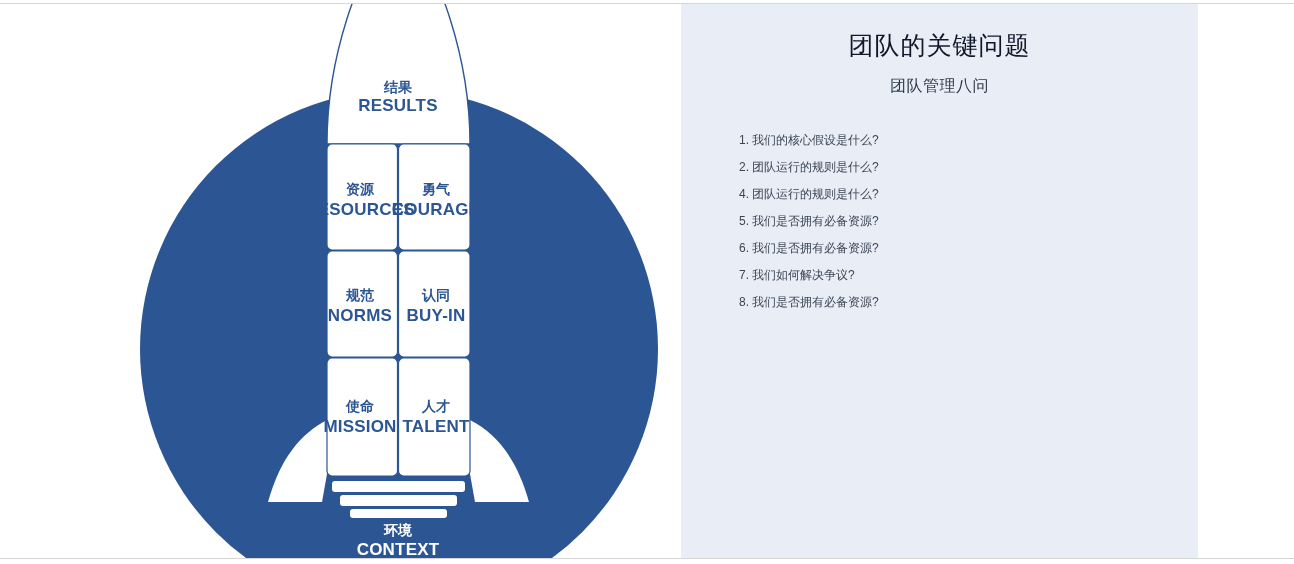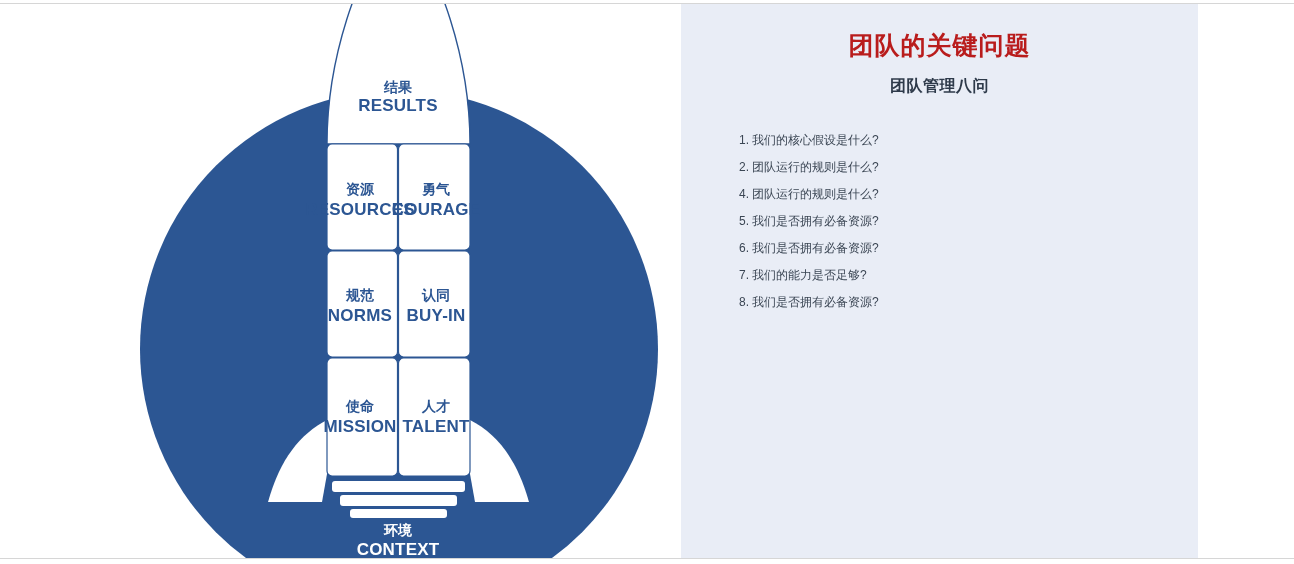--- a/index.html
+++ b/index.html
@@ -54,30 +54,30 @@
     position: absolute;
     left: 681px; top: 4px;
     width: 517px; height: 554px;
     background: #e9edf6;
   }
   .panel-title {
     margin: 0;
     padding-top: 25px;
     text-align: center;
     font-size: 25px;
-    font-weight: bold;
-    color: #b91c1c;
+    font-weight: normal;
+    color: #0f172a;
     letter-spacing: 1px;
   }
   .panel-subtitle {
     margin: 0;
     padding-top: 14px;
     text-align: center;
     font-size: 16px;
-    font-weight: bold;
+    font-weight: normal;
     color: #2e3a4a;
     letter-spacing: 0.5px;
   }
   .question-list {
     margin: 0;
     padding: 30px 0 0 0;
     list-style: none;
   }
   .question-item {
     font-size: 12px;
@@ -157,21 +157,21 @@
     <li class="question-item">
       <span class="q-num">4.</span><span>团队运行的规则是什么?</span>
     </li>
     <li class="question-item">
       <span class="q-num">5.</span><span>我们是否拥有必备资源?</span>
     </li>
     <li class="question-item">
       <span class="q-num">6.</span><span>我们是否拥有必备资源?</span>
     </li>
     <li class="question-item">
-      <span class="q-num">7.</span><span>我们的能力是否足够?</span>
+      <span class="q-num">7.</span><span>我们如何解决争议?</span>
     </li>
     <li class="question-item">
       <span class="q-num">8.</span><span>我们是否拥有必备资源?</span>
     </li>
   </ul>
 </div>
 
 <div class="bottom-rule"></div>
 
 </body></html>

